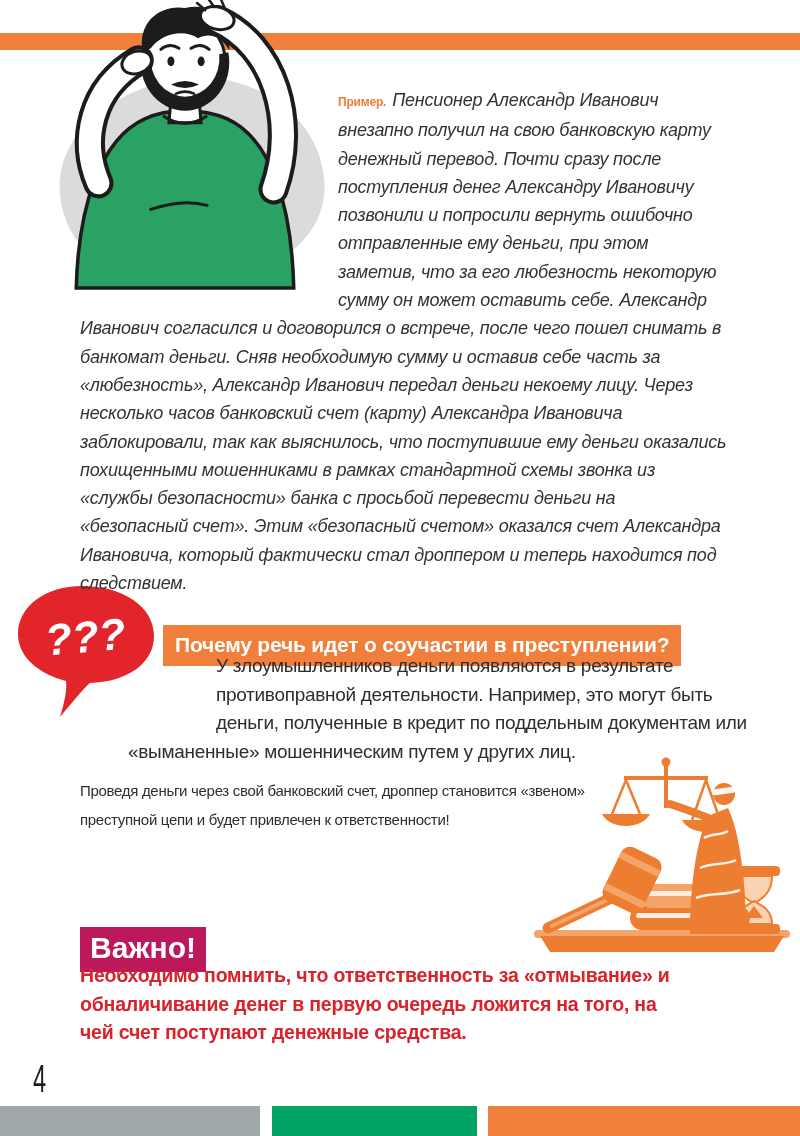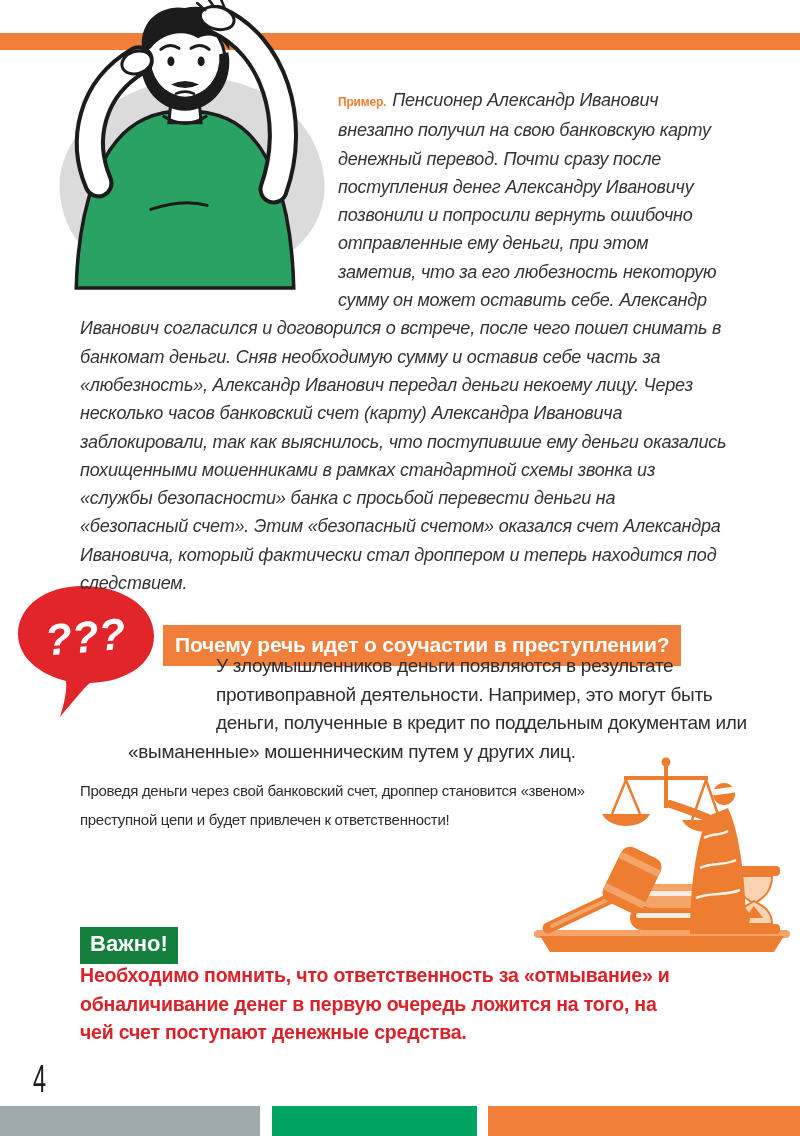--- a/index.html
+++ b/index.html
@@ -39,22 +39,22 @@
   }
 
   .para2{
     position:absolute;left:80px;top:776px;width:548px;z-index:3;
     font-size:15px;line-height:29px;color:#2E2E30;letter-spacing:-0.3px;
   }
 
   .justice-illo{position:absolute;left:532px;top:738px;width:260px;height:220px;z-index:1;}
 
   .important-label{
-    position:absolute;left:80px;top:927px;z-index:3;background:#15803d;color:#fff;
-    font-weight:bold;font-size:22px;padding:4px 10px 7px;
+    position:absolute;left:80px;top:927px;z-index:3;background:#be185d;color:#fff;
+    font-weight:bold;font-size:30px;padding:4px 10px 7px;
   }
   .important-text{
     position:absolute;left:80px;top:961px;width:600px;z-index:3;
     color:#D9222A;font-weight:bold;font-size:19.5px;line-height:28.5px;letter-spacing:-0.2px;
   }
 
   .page-number{
     position:absolute;left:33px;top:1058px;z-index:3;font-size:38px;color:#1c1c1c;
     transform:scaleX(0.62);transform-origin:left top;
   }

